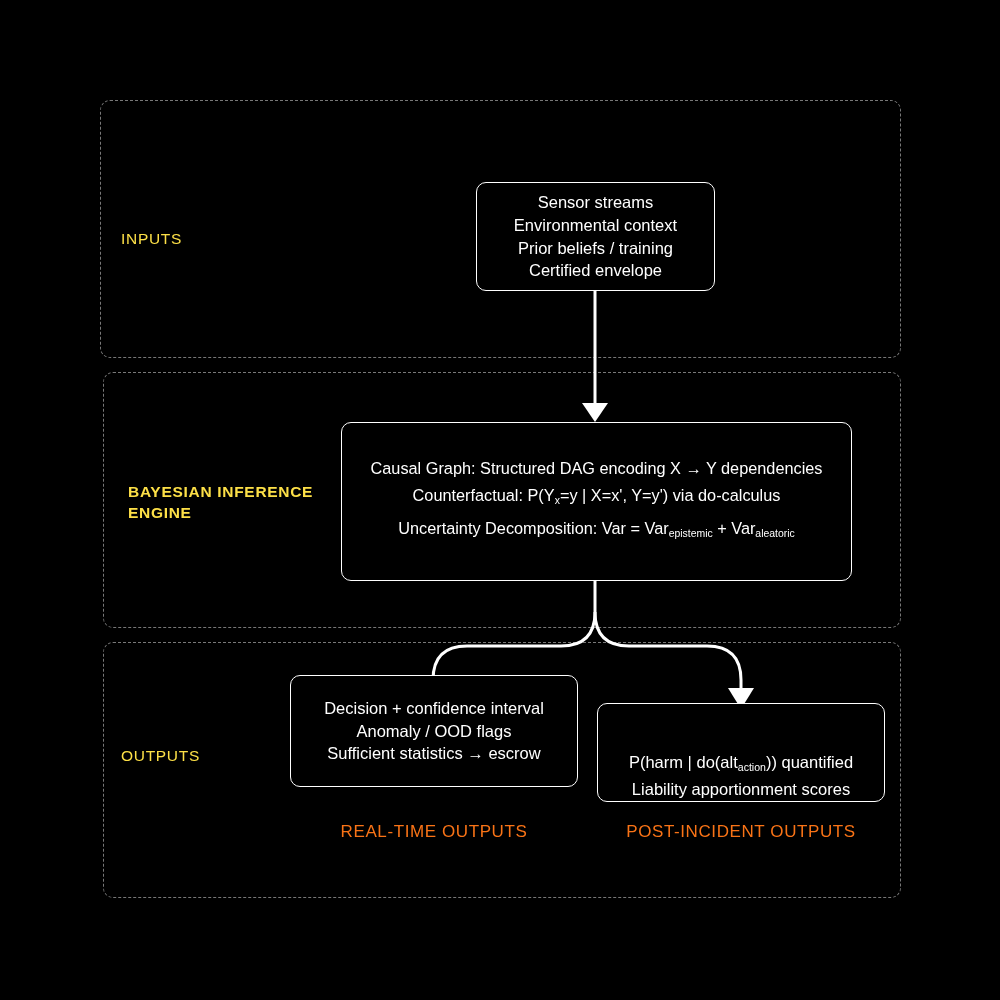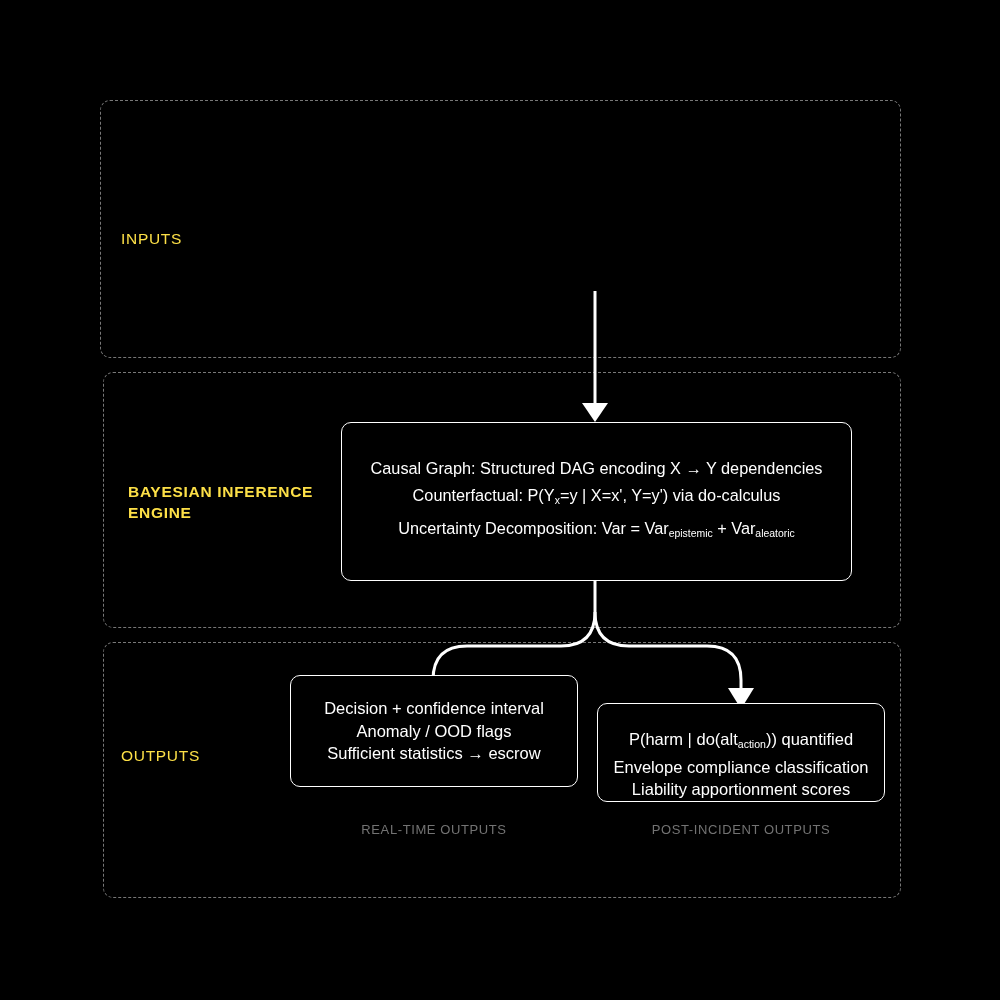--- a/index.html
+++ b/index.html
@@ -73,22 +73,22 @@
   #node-out-left {
     left: 290px; top: 675px; width: 288px; height: 112px;
   }
   #node-out-right {
     left: 597px; top: 703px; width: 288px; height: 99px; justify-content: flex-end;
   }
 
   
   .caption {
     position: absolute;
-    color: #737373;
-    font-size: 13px;
+    color: #f97316;
+    font-size: 17px;
     letter-spacing: 0.6px;
     text-align: center;
     width: 288px;
   }
   #caption-left  { left: 290px; top: 822px; }
   #caption-right { left: 597px; top: 822px; }
 
   
   #connectors {
     position: absolute;
@@ -119,34 +119,39 @@
     <polygon points="582,403 608,403 595,422"></polygon>
 
     <path d="M 595 581 L 595 612" stroke-width="3"></path>
     <path d="M 595 612 Q 595 646 561 646 L 467 646 Q 433 646 433 680 L 433 690" stroke-width="3" stroke-linecap="butt"></path>
     <polygon points="420,688 446,688 433,709"></polygon>
 
     <path d="M 595 612 Q 595 646 629 646 L 707 646 Q 741 646 741 680 L 741 690" stroke-width="3" stroke-linecap="butt"></path>
     <polygon points="728,688 754,688 741,709"></polygon>
   </svg>
 
+  <div class="node" id="node-inputs">
+    <div class="line">Sensor streams</div>
+    <div class="line">Environmental context</div>
+    <div class="line">Prior beliefs / training</div>
+    <div class="line">Certified envelope</div>
+  </div>
 
   <div class="node" id="node-engine">
       <div class="line"><span>Causal Graph: Structured DAG encoding X → Y dependencies</span></div>
       <div class="line"><span>Counterfactual: P(Y</span><sub>x</sub><span>=y | X=x', Y=y') via do-calculus</span></div>
       <div class="line"><span>Uncertainty Decomposition: Var = Var</span><sub>epistemic</sub><span> + Var</span><sub>aleatoric</sub></div>
     </div>
 
   <div class="node" id="node-out-left">
       <div class="line"><span>Decision + confidence interval</span></div>
       <div class="line"><span>Anomaly / OOD flags</span></div>
       <div class="line"><span>Sufficient statistics → escrow</span></div>
     </div>
   <div class="node" id="node-out-right">
       <div class="line"><span>P(harm | do(alt</span><sub>action</sub><span>)) quantified</span></div>
-      <div class="line"><span>Envelope compliance classification</span></div>
       <div class="line"><span>Liability apportionment scores</span></div>
     </div>
 
   <div class="caption" id="caption-left">REAL-TIME OUTPUTS</div>
   <div class="caption" id="caption-right">POST-INCIDENT OUTPUTS</div>
 
 </div>
 
 </body></html>

